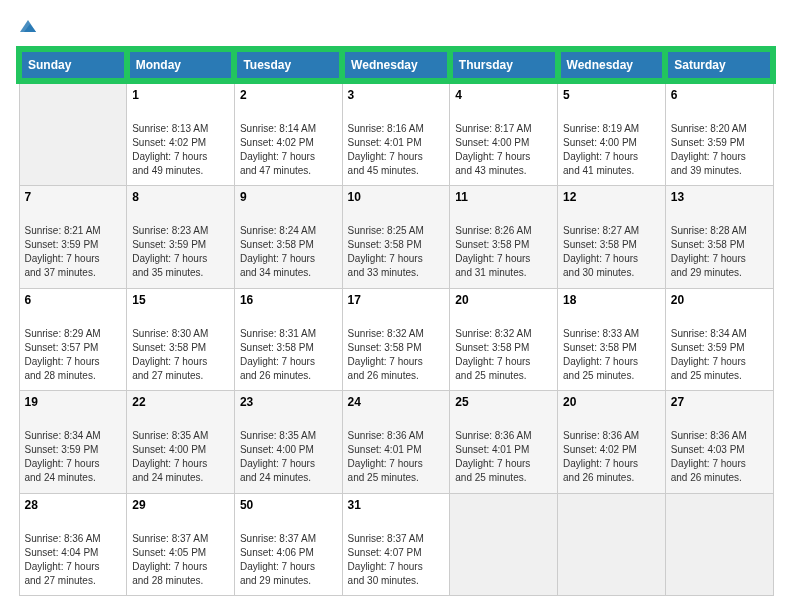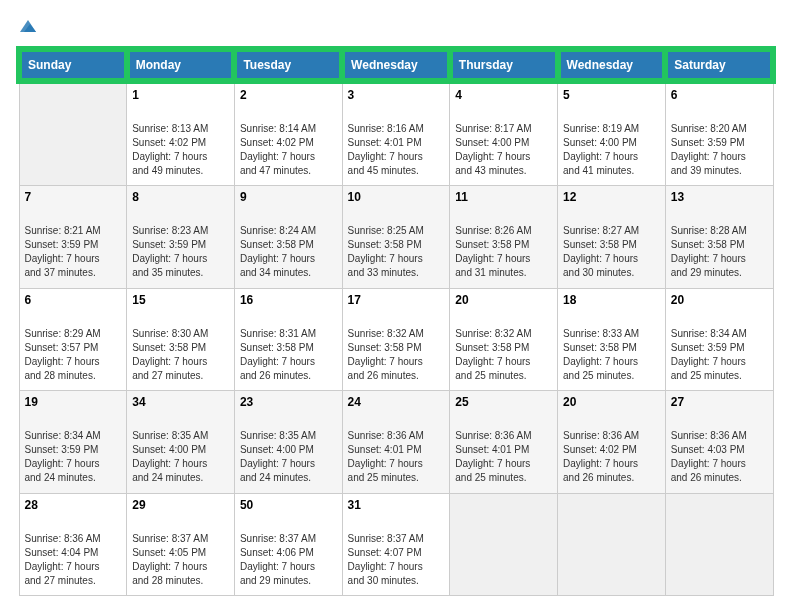--- a/index.html
+++ b/index.html
@@ -221,21 +221,21 @@
             <span class="day-number">20</span>
             <div class="day-info">Sunrise: 8:34 AM<br>Sunset: 3:59 PM<br>Daylight: 7 hours<br>and 25 minutes.</div>
           </td>
         </tr>
         <tr>
           <td>
             <span class="day-number">19</span>
             <div class="day-info">Sunrise: 8:34 AM<br>Sunset: 3:59 PM<br>Daylight: 7 hours<br>and 24 minutes.</div>
           </td>
           <td>
-            <span class="day-number">34</span>
+            <span class="day-number">22</span>
             <div class="day-info">Sunrise: 8:35 AM<br>Sunset: 4:00 PM<br>Daylight: 7 hours<br>and 24 minutes.</div>
           </td>
           <td>
             <span class="day-number">23</span>
             <div class="day-info">Sunrise: 8:35 AM<br>Sunset: 4:00 PM<br>Daylight: 7 hours<br>and 24 minutes.</div>
           </td>
           <td>
             <span class="day-number">24</span>
             <div class="day-info">Sunrise: 8:36 AM<br>Sunset: 4:01 PM<br>Daylight: 7 hours<br>and 25 minutes.</div>
           </td>

